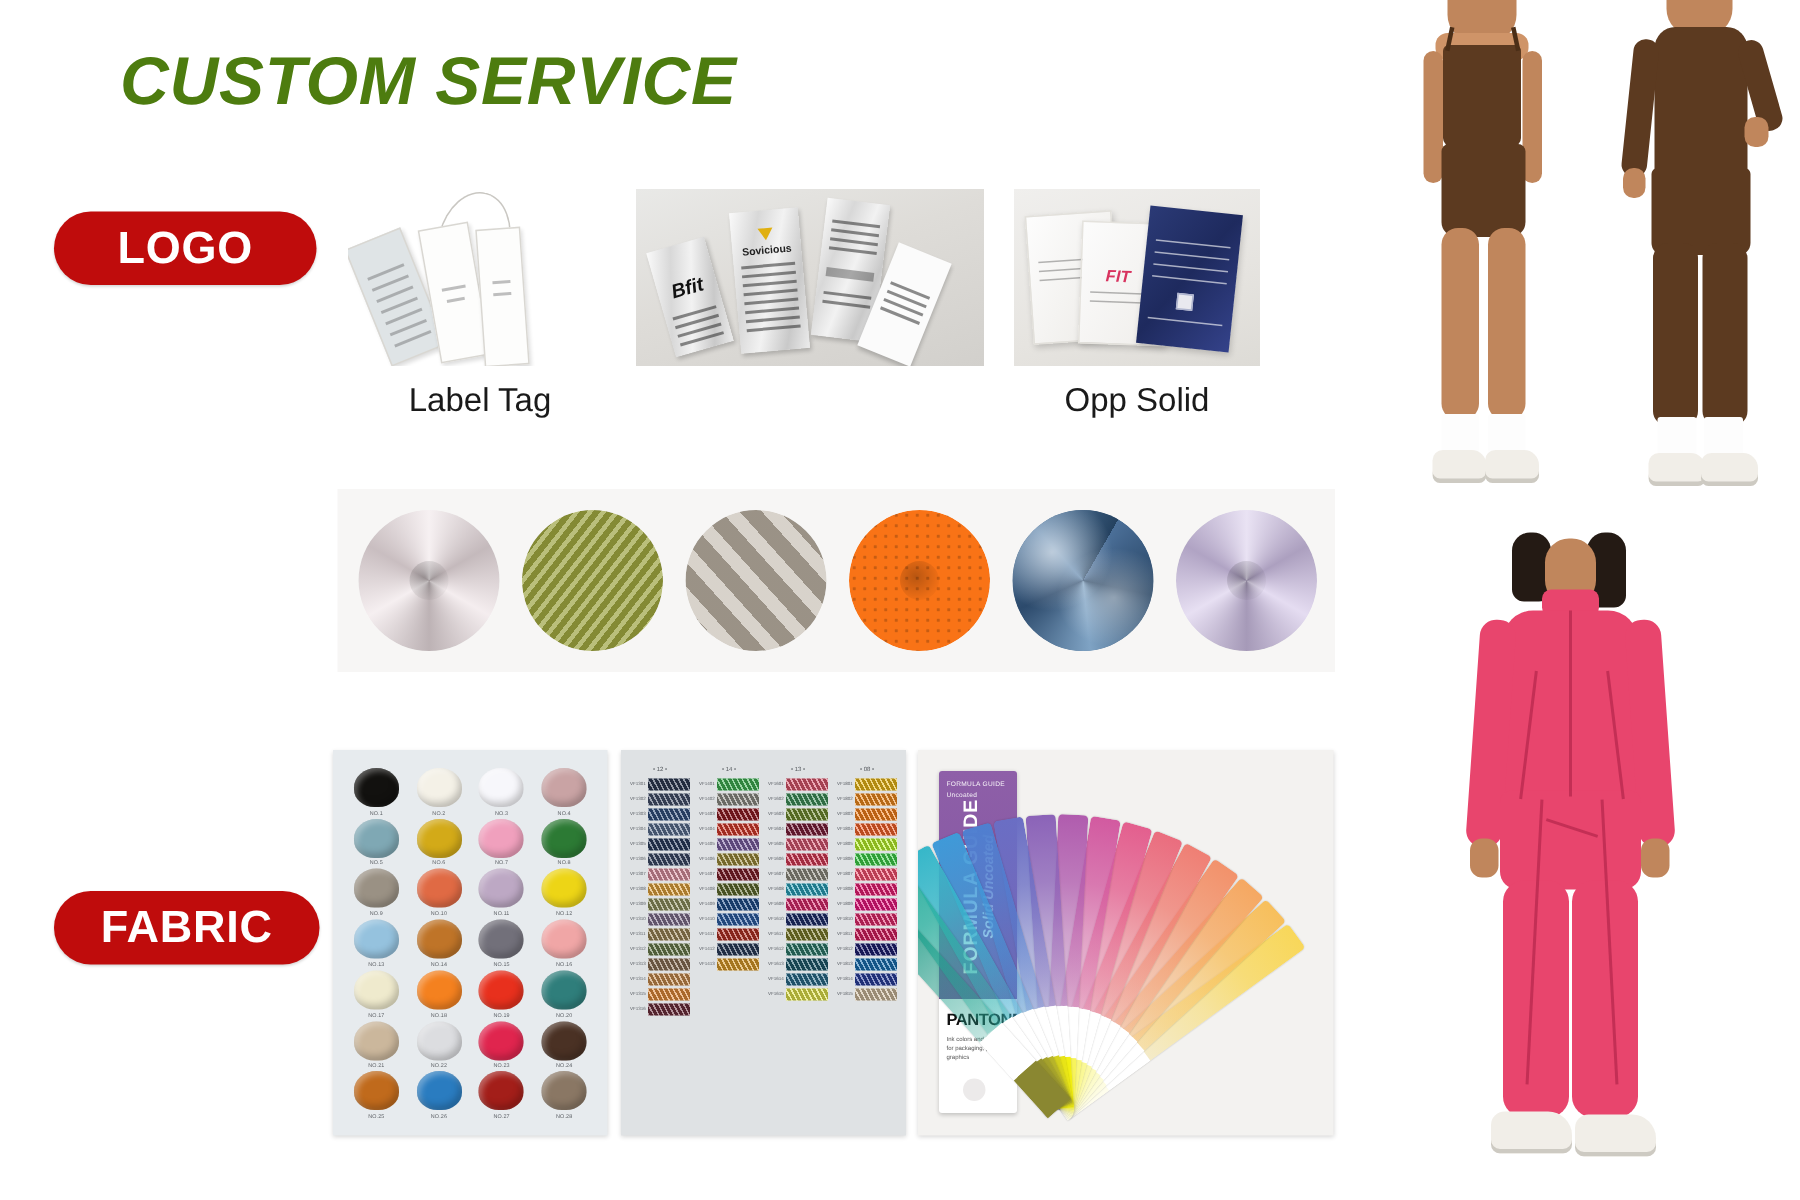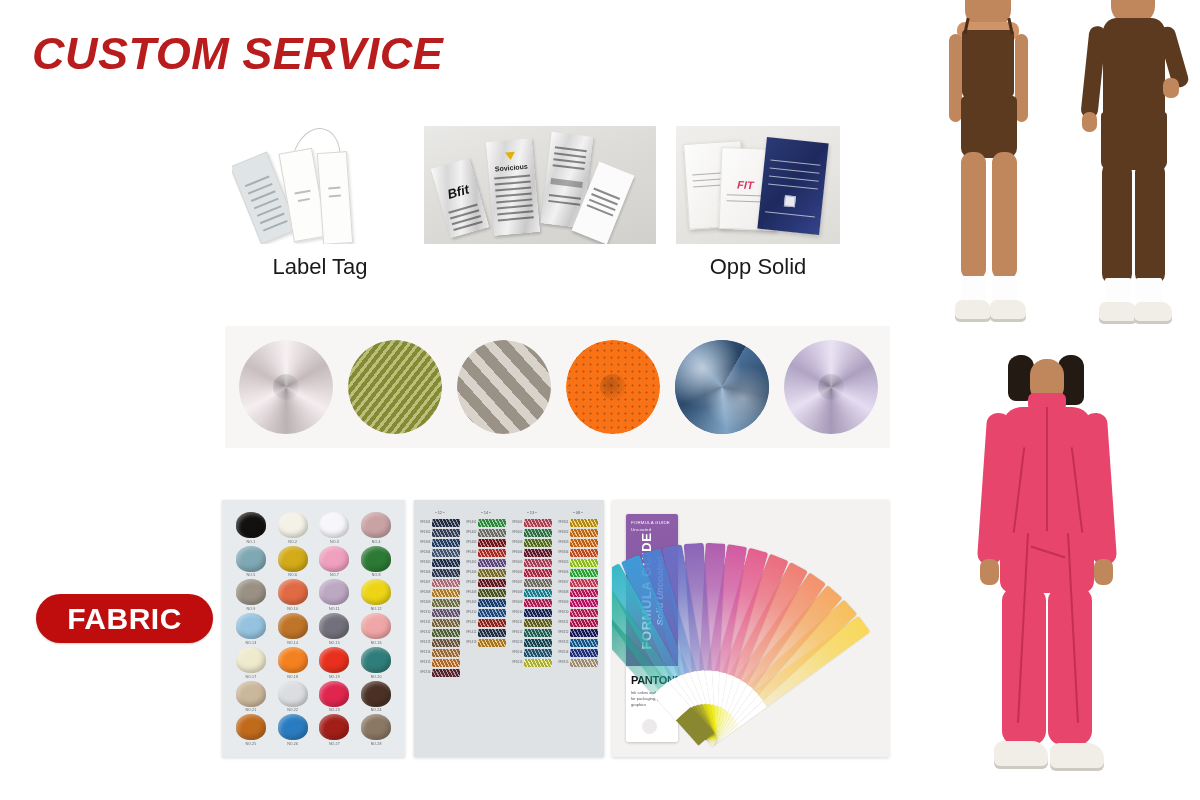--- a/index.html
+++ b/index.html
@@ -242,22 +242,23 @@
   .sock { position: absolute; background: #fdfdfd; border-radius: 2px; }
   .pinksuit { position: absolute; background: #e8456d; }
   .seam { position: absolute; background: rgba(150,20,55,.45); }
   .hair { position: absolute; background: #241a14; }
 </style>
 </head>
 <body>
 
 <div class="page">
 
-  <div class="page-title" style="color: #b91c1c;">CUSTOM SERVICE</div>
-
+  <div class="page-title" style="color: #4d7c0f; margin-left: 48px;">CUSTOM SERVICE</div>
+
+  <div class="badge badge-logo" style="background: rgb(191, 12, 12);">LOGO</div>
 
   <div class="logo-row">
 
     <div class="logo-item item-hangtag">
       <div class="logo-pic pic-hangtag">
         <div class="tag-string"></div>
         <div class="tag tag-a">
           <div class="tag-line" style="top:22px"></div>
             <div class="tag-line" style="top:30px"></div>
           <div class="tag-line" style="top:38px"></div>

